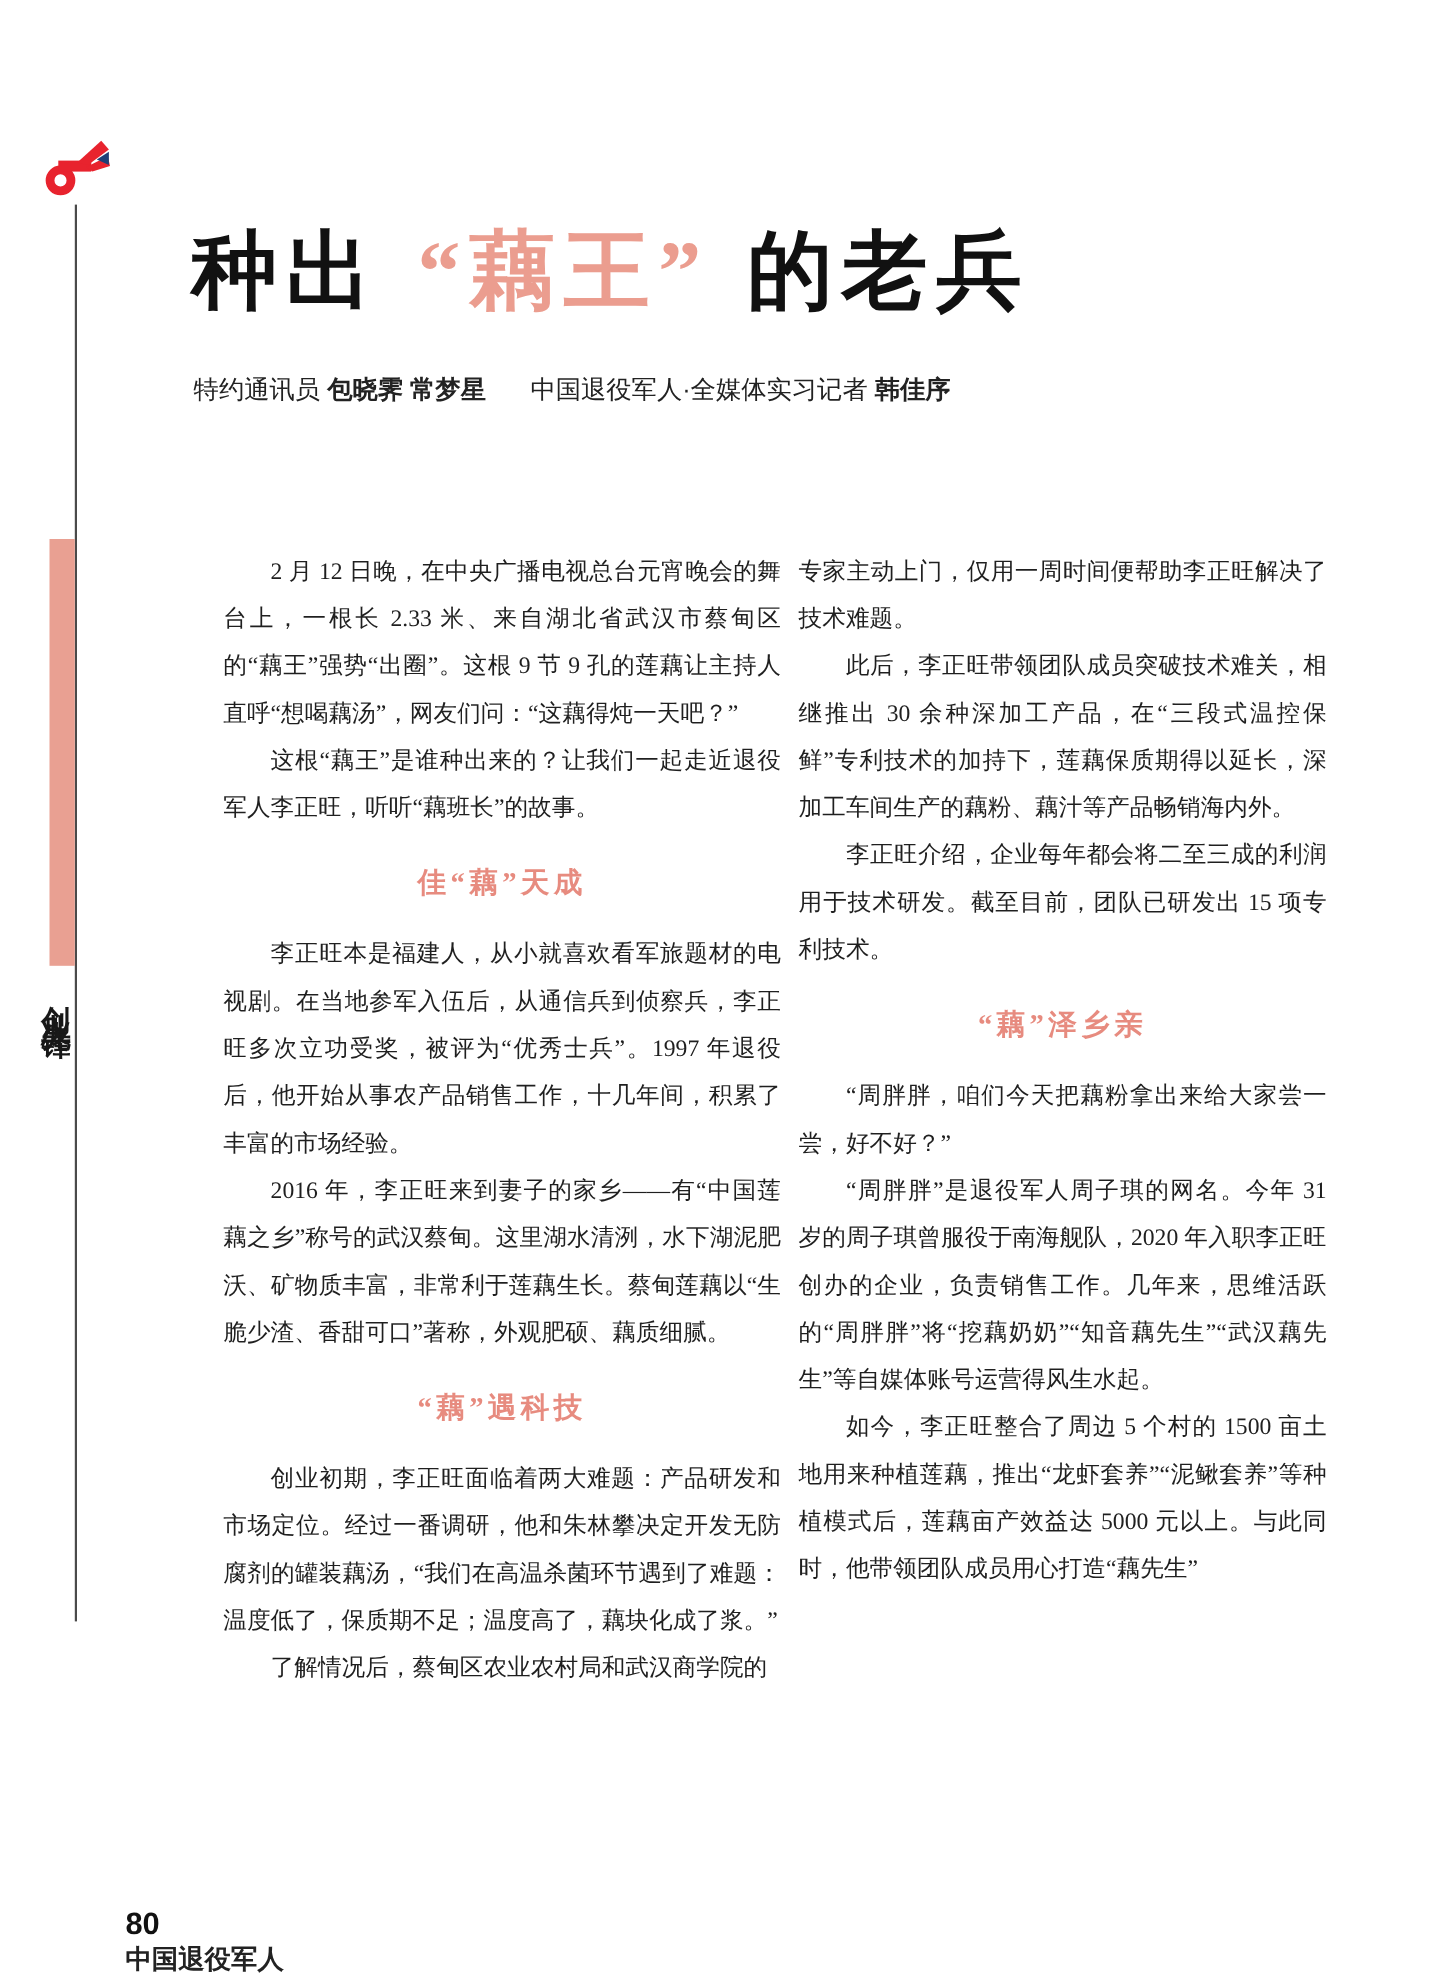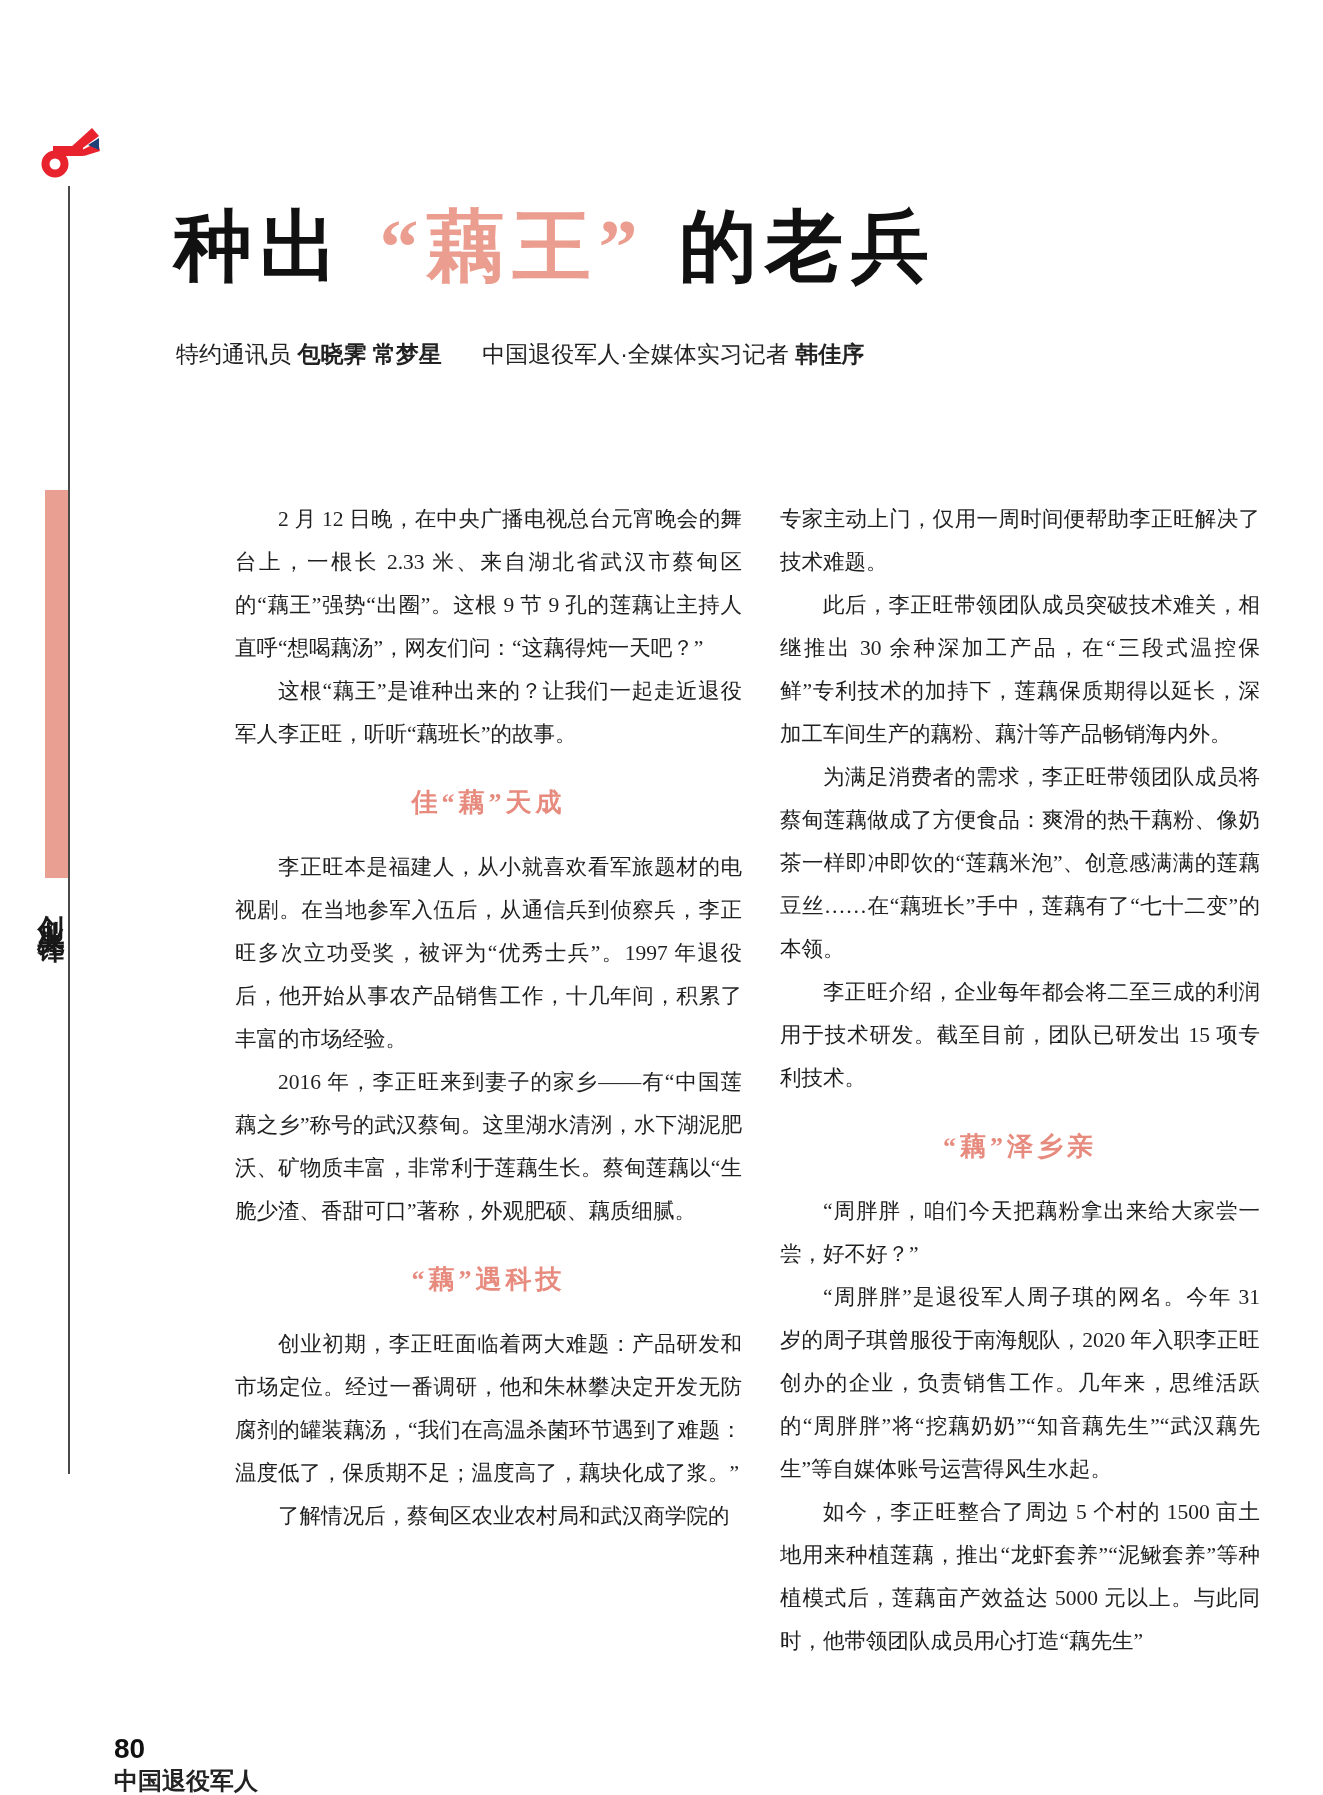--- a/index.html
+++ b/index.html
@@ -34,24 +34,23 @@
     font-size:23px;color:#222;white-space:nowrap;
   }
   .byline b{font-weight:bold;}
   .byline .gap{margin-left:34px;}
 
   
   .col{
     position:absolute;top:498px;
     font-size:21.5px;line-height:43px;text-align:justify;
     color:#1f1f1f;
-    margin-left:32px;
   }
   .col-left{left:203px;width:507px;}
-  .col-right{left:748px;width:480px;}
+  .col-right{left:726px;width:480px;}
   .col p{margin:0;text-indent:2em;}
   .col p.no-indent{text-indent:0;}
   .col h3{
     margin:27px 0 23px 0;text-align:center;text-indent:0;
     font-size:26px;line-height:40px;font-weight:bold;color:#e78b7f;
     letter-spacing:4px;
   }
 
   
   .footer{
@@ -111,21 +110,20 @@
     <p>李正旺本是福建人，从小就喜欢看军旅题材的电视剧。在当地参军入伍后，从通信兵到侦察兵，李正旺多次立功受奖，被评为“优秀士兵”。1997 年退役后，他开始从事农产品销售工作，十几年间，积累了丰富的市场经验。</p>
     <p>2016 年，李正旺来到妻子的家乡——有“中国莲藕之乡”称号的武汉蔡甸。这里湖水清洌，水下湖泥肥沃、矿物质丰富，非常利于莲藕生长。蔡甸莲藕以“生脆少渣、香甜可口”著称，外观肥硕、藕质细腻。</p>
     <h3>“藕”遇科技</h3>
     <p>创业初期，李正旺面临着两大难题：产品研发和市场定位。经过一番调研，他和朱林攀决定开发无防腐剂的罐装藕汤，“我们在高温杀菌环节遇到了难题：温度低了，保质期不足；温度高了，藕块化成了浆。”</p>
     <p>了解情况后，蔡甸区农业农村局和武汉商学院的</p>
   </div>
 
   <div class="col col-right">
     <p class="no-indent">专家主动上门，仅用一周时间便帮助李正旺解决了技术难题。</p>
     <p>此后，李正旺带领团队成员突破技术难关，相继推出 30 余种深加工产品，在“三段式温控保鲜”专利技术的加持下，莲藕保质期得以延长，深加工车间生产的藕粉、藕汁等产品畅销海内外。</p>
-    <p>为满足消费者的需求，李正旺带领团队成员将蔡甸莲藕做成了方便食品：爽滑的热干藕粉、像奶茶一样即冲即饮的“莲藕米泡”、创意感满满的莲藕豆丝……在“藕班长”手中，莲藕有了“七十二变”的本领。</p>
     <p>李正旺介绍，企业每年都会将二至三成的利润用于技术研发。截至目前，团队已研发出 15 项专利技术。</p>
     <h3>“藕”泽乡亲</h3>
     <p>“周胖胖，咱们今天把藕粉拿出来给大家尝一尝，好不好？”</p>
     <p>“周胖胖”是退役军人周子琪的网名。今年 31 岁的周子琪曾服役于南海舰队，2020 年入职李正旺创办的企业，负责销售工作。几年来，思维活跃的“周胖胖”将“挖藕奶奶”“知音藕先生”“武汉藕先生”等自媒体账号运营得风生水起。</p>
     <p>如今，李正旺整合了周边 5 个村的 1500 亩土地用来种植莲藕，推出“龙虾套养”“泥鳅套养”等种植模式后，莲藕亩产效益达 5000 元以上。与此同时，他带领团队成员用心打造“藕先生”</p>
   </div>
 
   <div class="footer">
     <span class="pagenum">80</span>
     <span class="cn">中国退役军人</span>

